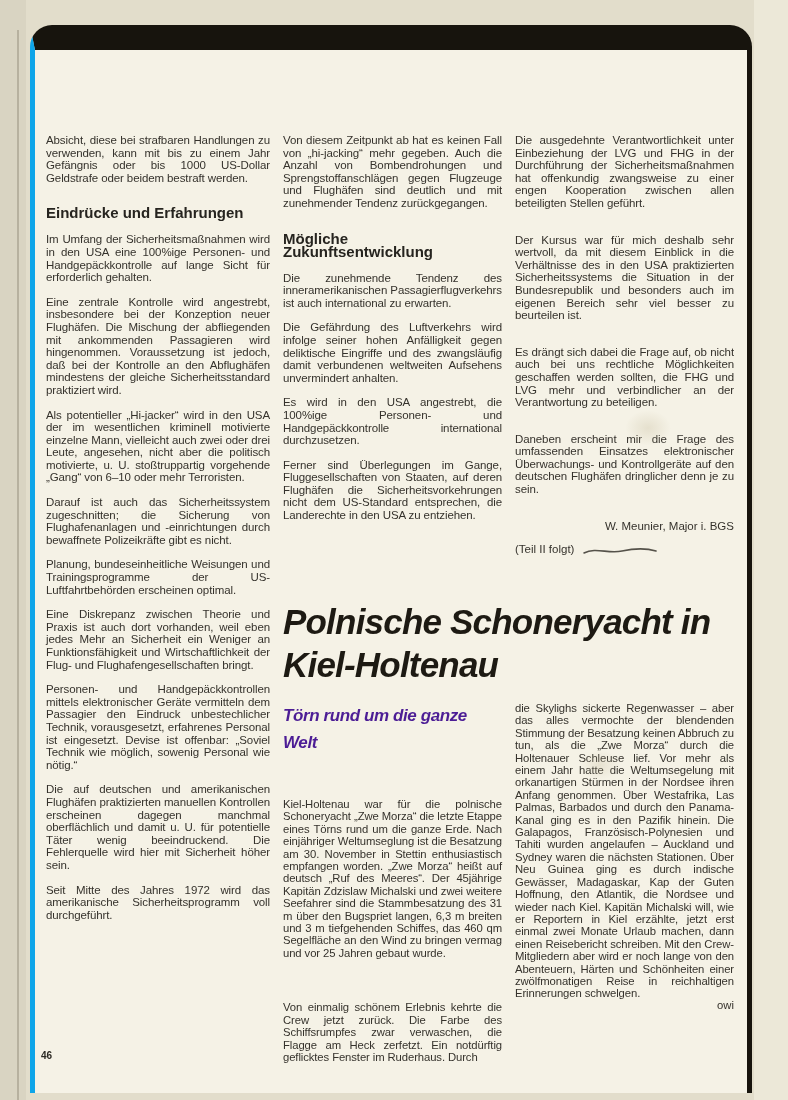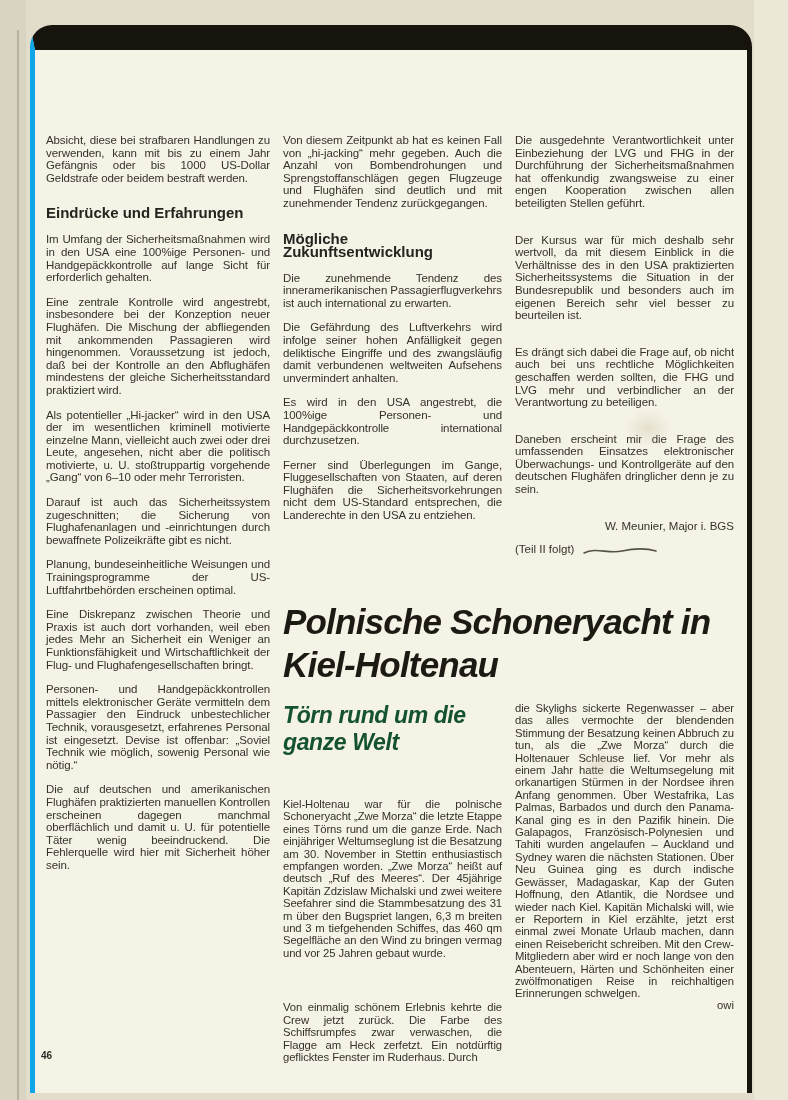--- a/index.html
+++ b/index.html
@@ -41,22 +41,22 @@
   .folgt-row{margin-top:10px;font-size:11.5px;line-height:13px;display:flex;align-items:center;gap:8px;}
   .squiggle{flex:0 0 auto;margin-top:2px;}
   .yacht{margin-top:14px;}
   h1.headline{
     margin:0 0 16px 0;max-width:452px;
     font-size:35px;line-height:43px;letter-spacing:-0.8px;
     font-style:italic;font-weight:bold;color:#1d1a13;
   }
   h2.subhead{
     margin:0 0 16px 0;max-width:198px;
-    font-size:23px;line-height:27px;letter-spacing:-0.4px;
-    font-style:italic;font-weight:bold;color:#14532d;
+    font-size:17px;line-height:27px;letter-spacing:-0.4px;
+    font-style:italic;font-weight:bold;color:#4c1d95;
   }
   .yacht-cols{display:flex;gap:13px;}
   .yacht-cols .col{flex:1;min-width:0;}
   .yacht-cols p.body{font-size:11.3px;line-height:12.4px;}
   .yacht-col1 p.body{margin-bottom:14px;margin-top:42px;}
   .owi{
     margin-top:-12.4px;text-align:right;
     font-size:11.3px;line-height:12.4px;font-weight:normal;
   }
   .page-number{
@@ -83,20 +83,21 @@
       <p class="body">Absicht, diese bei strafbaren Handlungen zu verwenden, kann mit bis zu einem Jahr Gefängnis oder bis 1000 US-Dollar Geldstrafe oder beidem bestraft werden.</p>
       <h3 class="sec">Eindrücke und Erfahrungen</h3>
       <p class="body">Im Umfang der Sicherheitsmaßnahmen wird in den USA eine 100%ige Personen- und Handgepäckkontrolle auf lange Sicht für erforderlich gehalten.</p>
       <p class="body">Eine zentrale Kontrolle wird angestrebt, insbesondere bei der Konzeption neuer Flughäfen. Die Mischung der abfliegenden mit ankommenden Passagieren wird hingenommen. Voraussetzung ist jedoch, daß bei der Kontrolle an den Abflughäfen mindestens der gleiche Sicherheitsstandard praktiziert wird.</p>
       <p class="body">Als potentieller „Hi-jacker“ wird in den USA der im wesentlichen kriminell motivierte einzelne Mann, vielleicht auch zwei oder drei Leute, angesehen, nicht aber die politisch motivierte, u. U. stoßtruppartig vorgehende „Gang“ von 6–10 oder mehr Terroristen.</p>
       <p class="body">Darauf ist auch das Sicherheitssystem zugeschnitten; die Sicherung von Flughafenanlagen und -einrichtungen durch bewaffnete Polizeikräfte gibt es nicht.</p>
       <p class="body">Planung, bundeseinheitliche Weisungen und Trainingsprogramme der US-Luftfahrtbehörden erscheinen optimal.</p>
       <p class="body">Eine Diskrepanz zwischen Theorie und Praxis ist auch dort vorhanden, weil eben jedes Mehr an Sicherheit ein Weniger an Funktionsfähigkeit und Wirtschaftlichkeit der Flug- und Flughafengesellschaften bringt.</p>
       <p class="body">Personen- und Handgepäckkontrollen mittels elektronischer Geräte vermitteln dem Passagier den Eindruck unbestechlicher Technik, vorausgesetzt, erfahrenes Personal ist eingesetzt. Devise ist offenbar: „Soviel Technik wie möglich, sowenig Personal wie nötig.“</p>
       <p class="body">Die auf deutschen und amerikanischen Flughäfen praktizierten manuellen Kontrollen erscheinen dagegen manchmal oberflächlich und damit u. U. für potentielle Täter wenig beeindruckend. Die Fehlerquelle wird hier mit Sicherheit höher sein.</p>
+      <p class="body">Seit Mitte des Jahres 1972 wird das amerikanische Sicherheitsprogramm voll durchgeführt.</p>
     </div>
 
     <div class="right-region">
 
       <div class="row1">
         <div class="col">
           <p class="body">Von diesem Zeitpunkt ab hat es keinen Fall von „hi-jacking“ mehr gegeben. Auch die Anzahl von Bombendrohungen und Sprengstoffanschlägen gegen Flugzeuge und Flughäfen sind deutlich und mit zunehmender Tendenz zurückgegangen.</p>
           <h3 class="sec">Mögliche Zukunftsentwicklung</h3>
           <p class="body">Die zunehmende Tendenz des inneramerikanischen Passagierflugverkehrs ist auch international zu erwarten.</p>
           <p class="body">Die Gefährdung des Luftverkehrs wird infolge seiner hohen Anfälligkeit gegen deliktische Eingriffe und des zwangsläufig damit verbundenen weltweiten Aufsehens unvermindert anhalten.</p>

